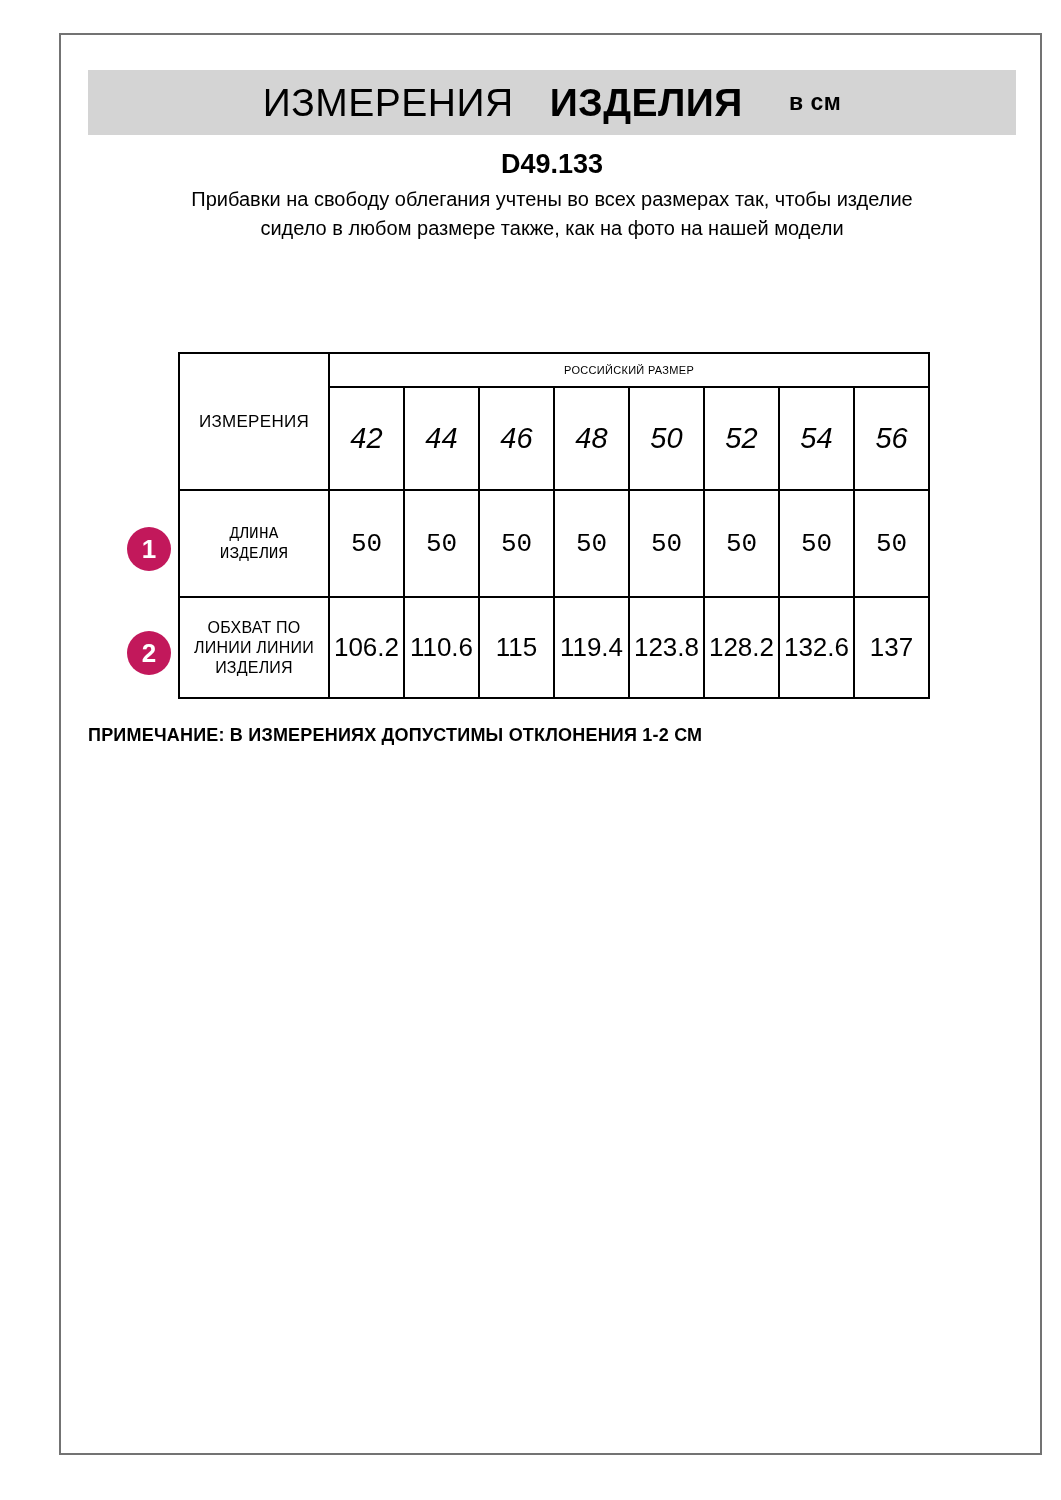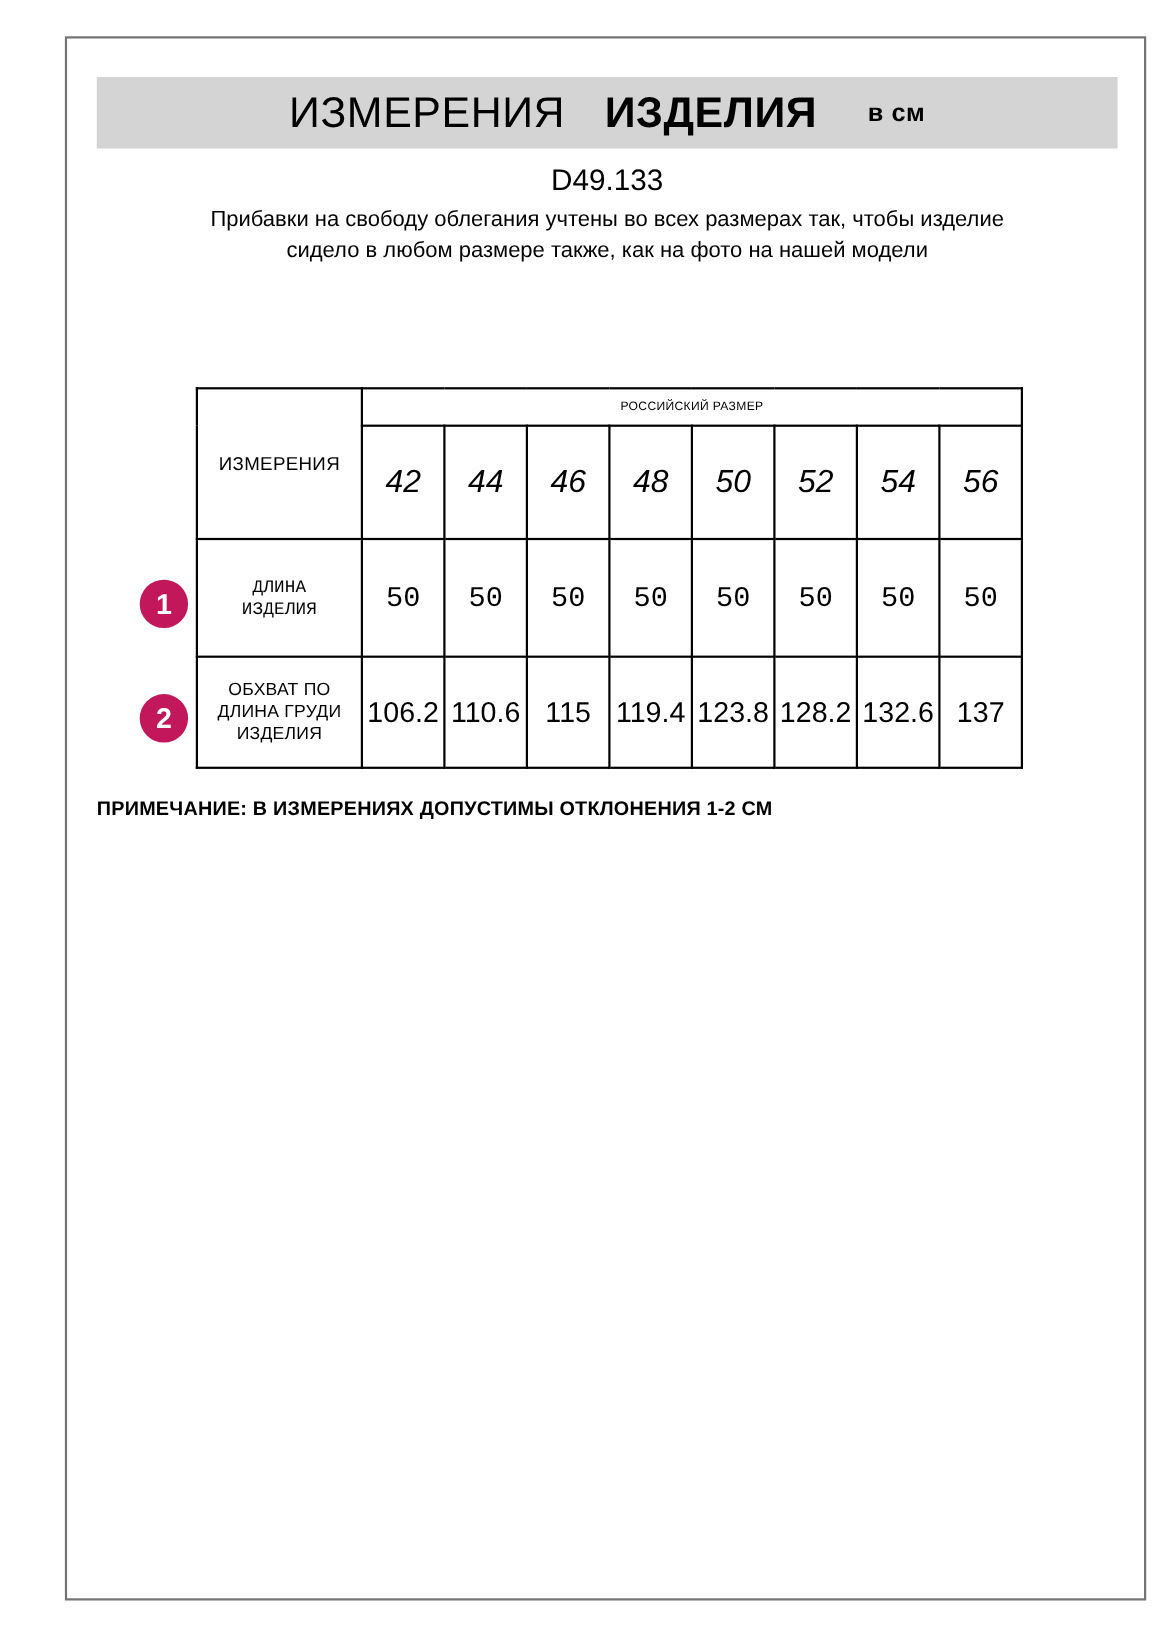--- a/index.html
+++ b/index.html
@@ -64,21 +64,21 @@
   
   .subtitle-block {
     position: absolute;
     left: 100px;
     top: 112px;
     width: 782px;
     text-align: center;
   }
   .product-code {
     font-size: 27px;
-    font-weight: 400;
+    font-weight: 700;
     line-height: 34px;
     margin-bottom: 4px;
   }
   .fit-note {
     font-size: 20px;
     font-weight: 400;
     line-height: 29px;
   }
 
   
@@ -224,21 +224,21 @@
           <td class="value-cell">50</td>
           <td class="value-cell">50</td>
           <td class="value-cell">50</td>
           <td class="value-cell">50</td>
           <td class="value-cell">50</td>
         </tr>
 
         <tr class="row-chest">
           <td class="row-label">
             <div>ОБХВАТ ПО</div>
-            <div>ДЛИНА ГРУДИ</div>
+            <div>ЛИНИИ ЛИНИИ</div>
             <div>ИЗДЕЛИЯ</div>
           </td>
           <td class="value-cell">106.2</td>
           <td class="value-cell">110.6</td>
           <td class="value-cell">115</td>
           <td class="value-cell">119.4</td>
           <td class="value-cell">123.8</td>
           <td class="value-cell">128.2</td>
           <td class="value-cell">132.6</td>
           <td class="value-cell">137</td>

